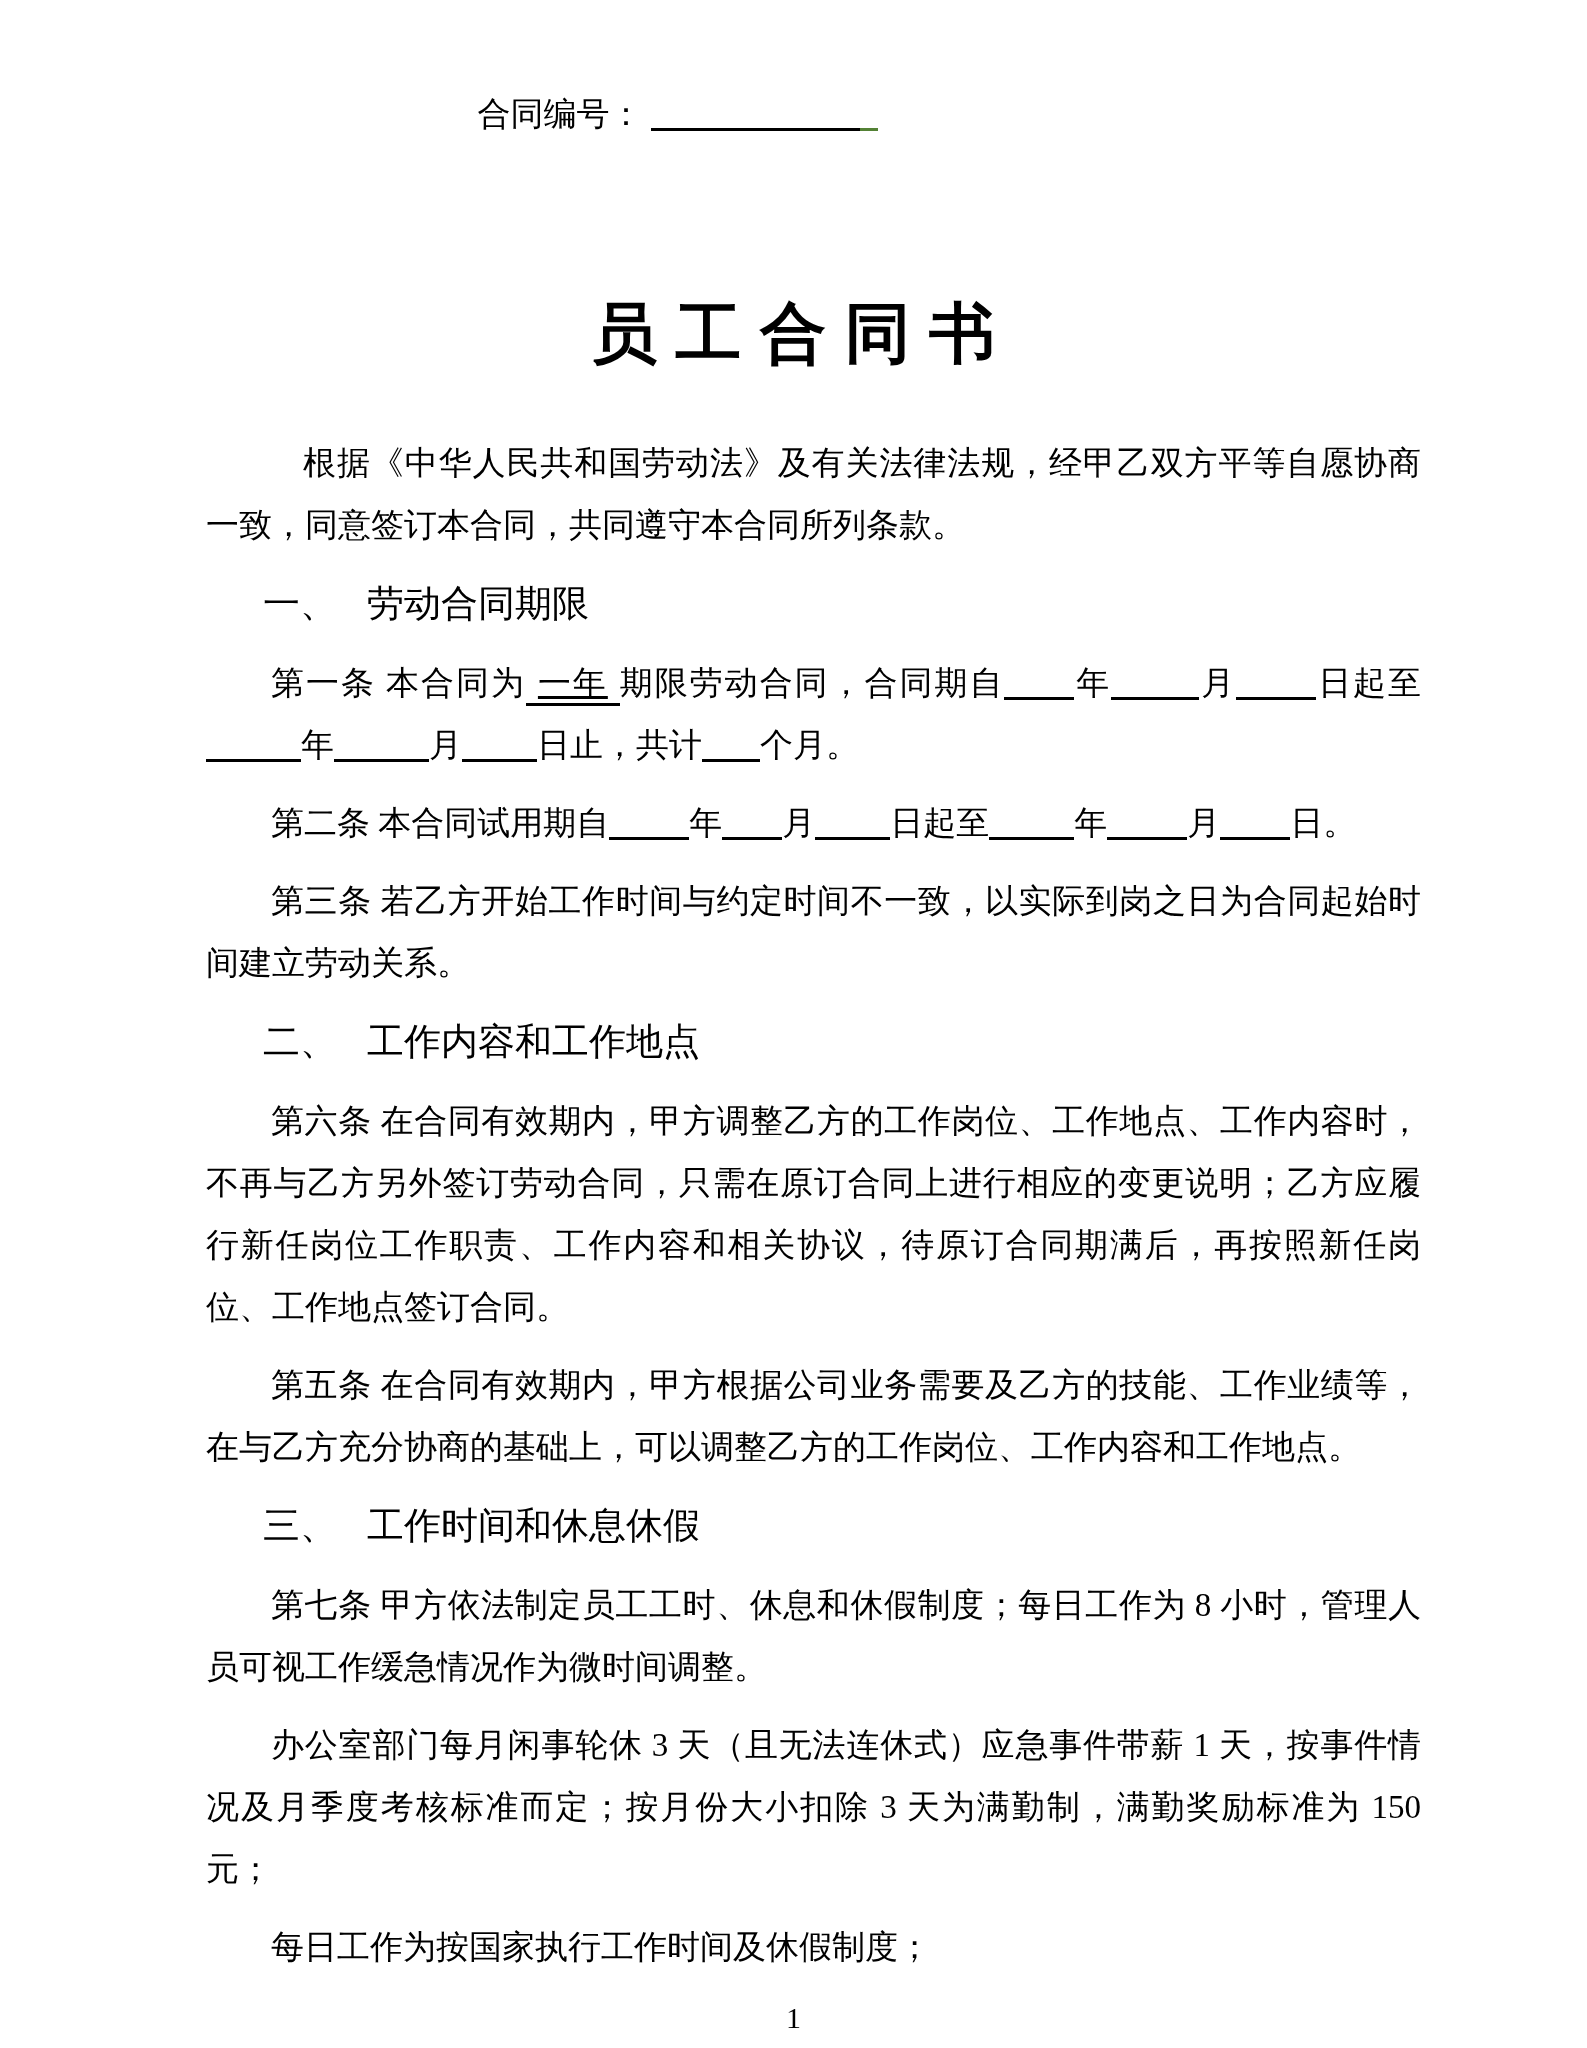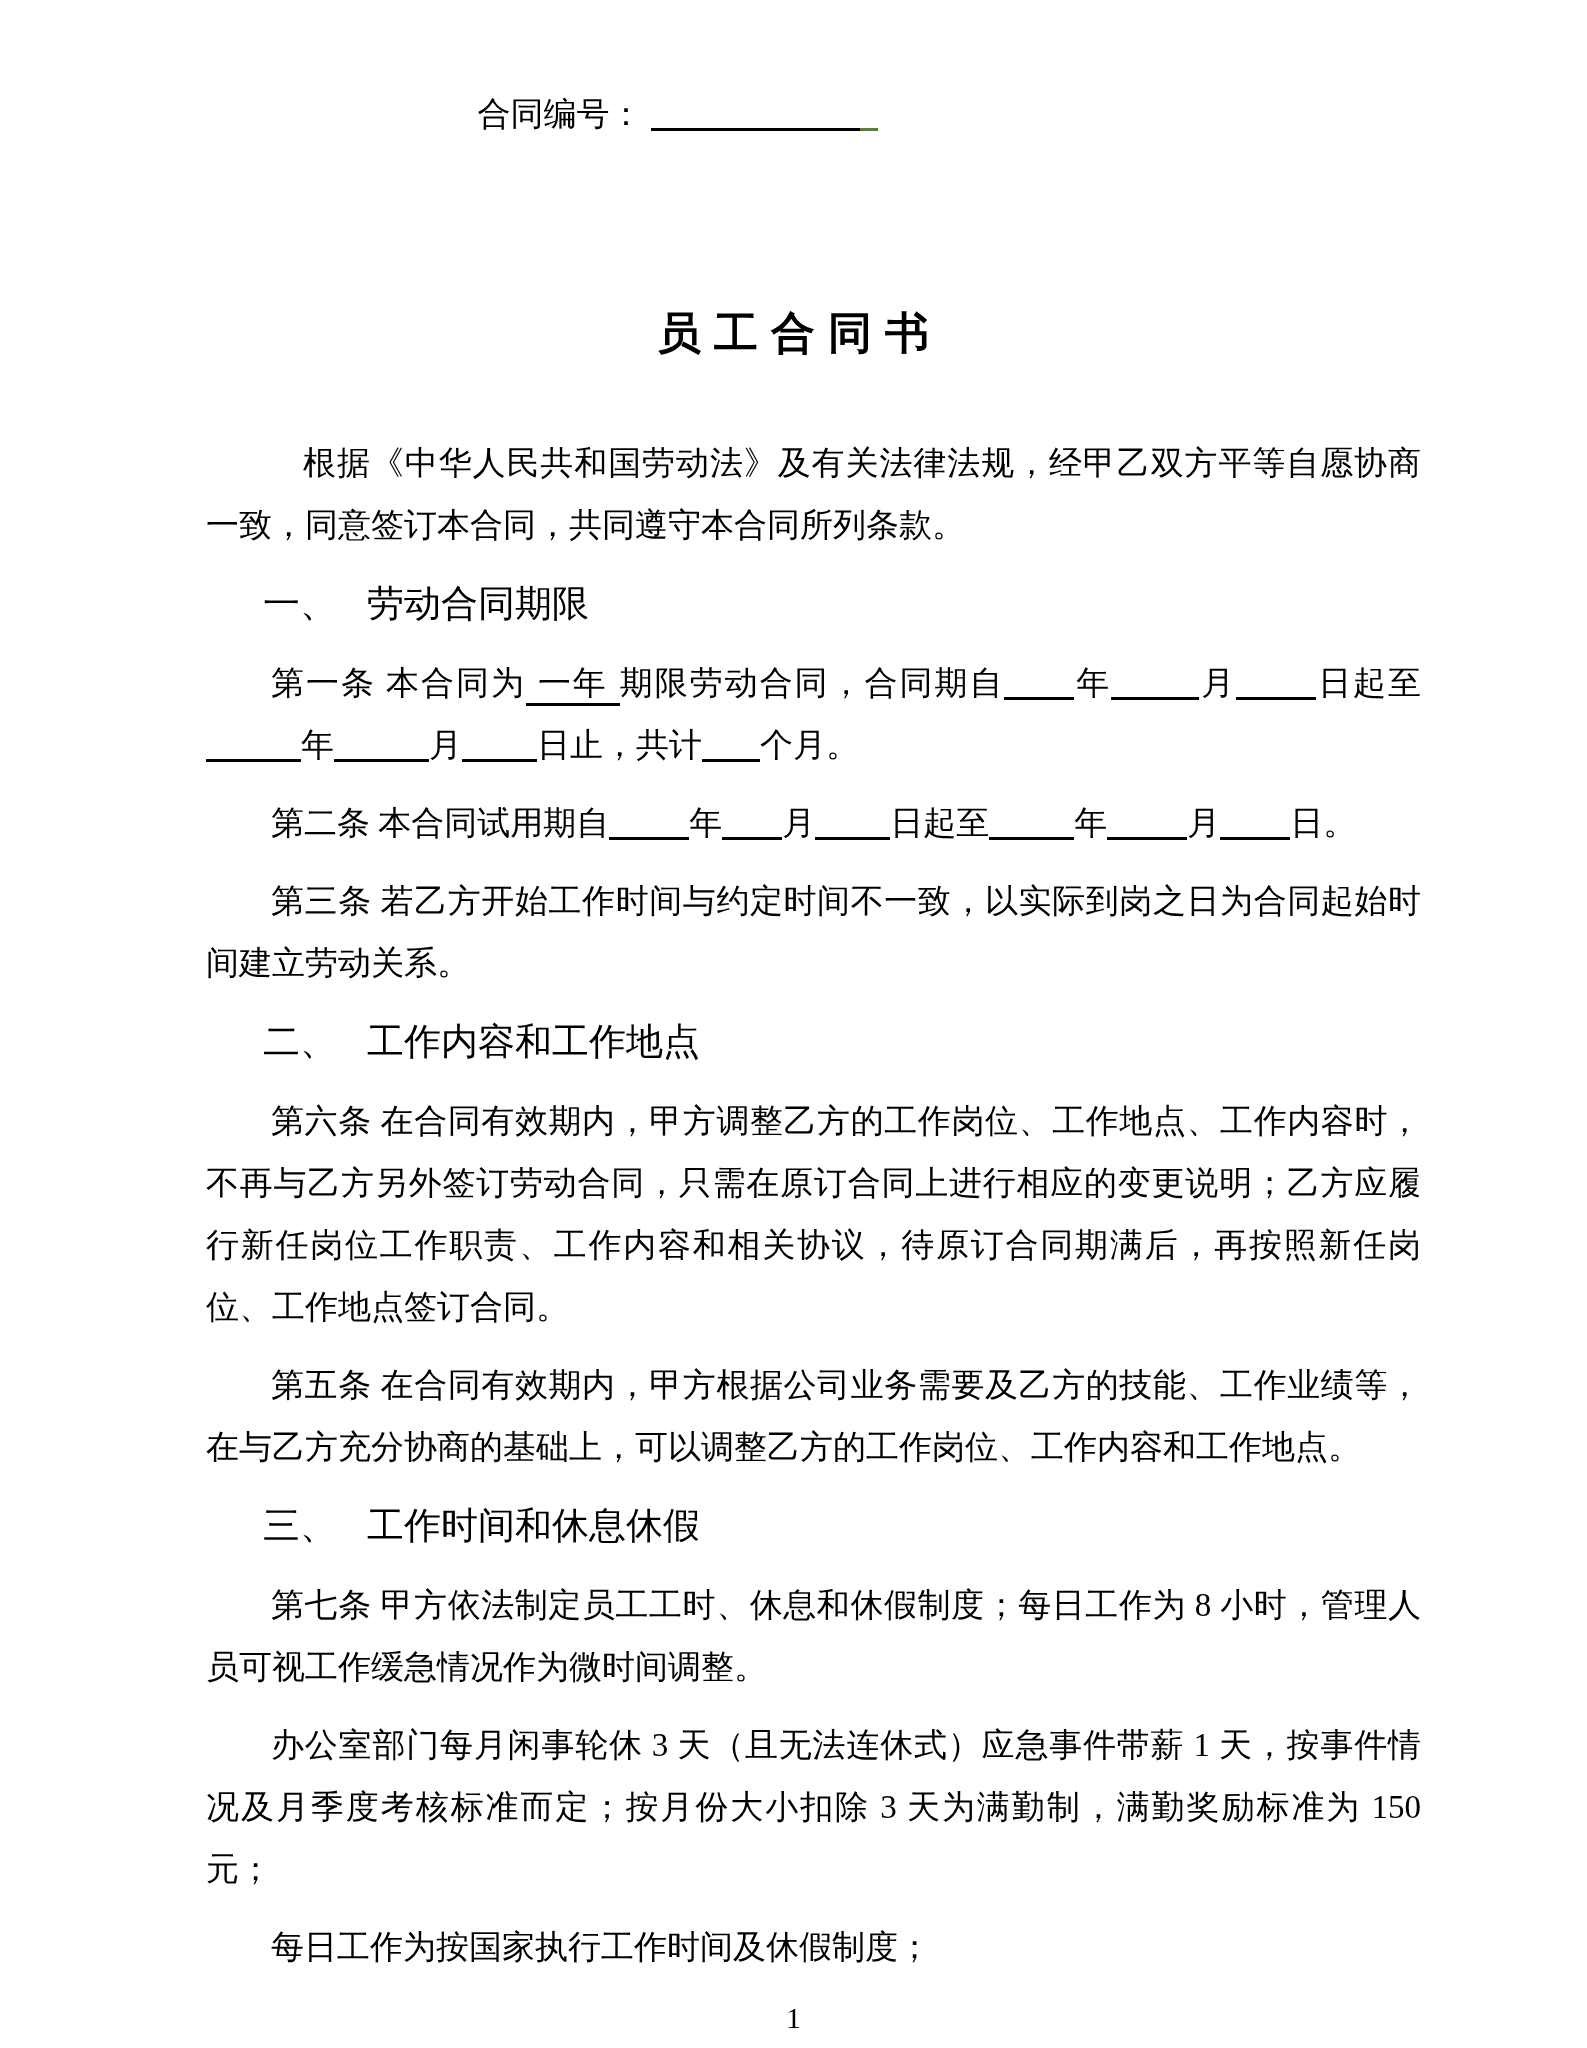--- a/index.html
+++ b/index.html
@@ -17,38 +17,38 @@
   .blank{
     display:inline-block;height:12px;margin-bottom:-6px;
     border-bottom:3px solid #000;
   }
   .blank-green{
     display:inline-block;height:12px;margin-bottom:-6px;
     border-bottom:3px solid #538135;
   }
   .doc-title{
     margin-top:158px;text-align:center;
-    font-size:44px;font-weight:bold;line-height:80px;
+    font-size:66px;font-weight:bold;line-height:80px;
     letter-spacing:1px;white-space:pre;
   }
   .doc-flow{
     margin-left:190px;width:1247px;margin-top:58px;
   }
   .para{
     margin:16px;line-height:62px;text-align:justify;
   }
   .intro{text-indent:97px;}
   .clause{text-indent:65px;}
   .sec-heading{
     margin:16px 0 14px 73px;
     font-size:37px;font-weight:normal;line-height:64px;
   }
   .sec-num{margin-right:30px;}
   .ul-text{
-    border-bottom:3px solid #000;padding:0 12px 2px 12px;
+    border-bottom:3px solid #000;padding:0 12px 2px 12px;text-decoration:underline;
   }
   .bold{font-weight:normal;}
   .page-number{
     position:absolute;top:2000px;left:0;width:100%;
     text-align:center;font-size:30px;line-height:36px;
   }
 </style>
 </head>
 <body>
 

